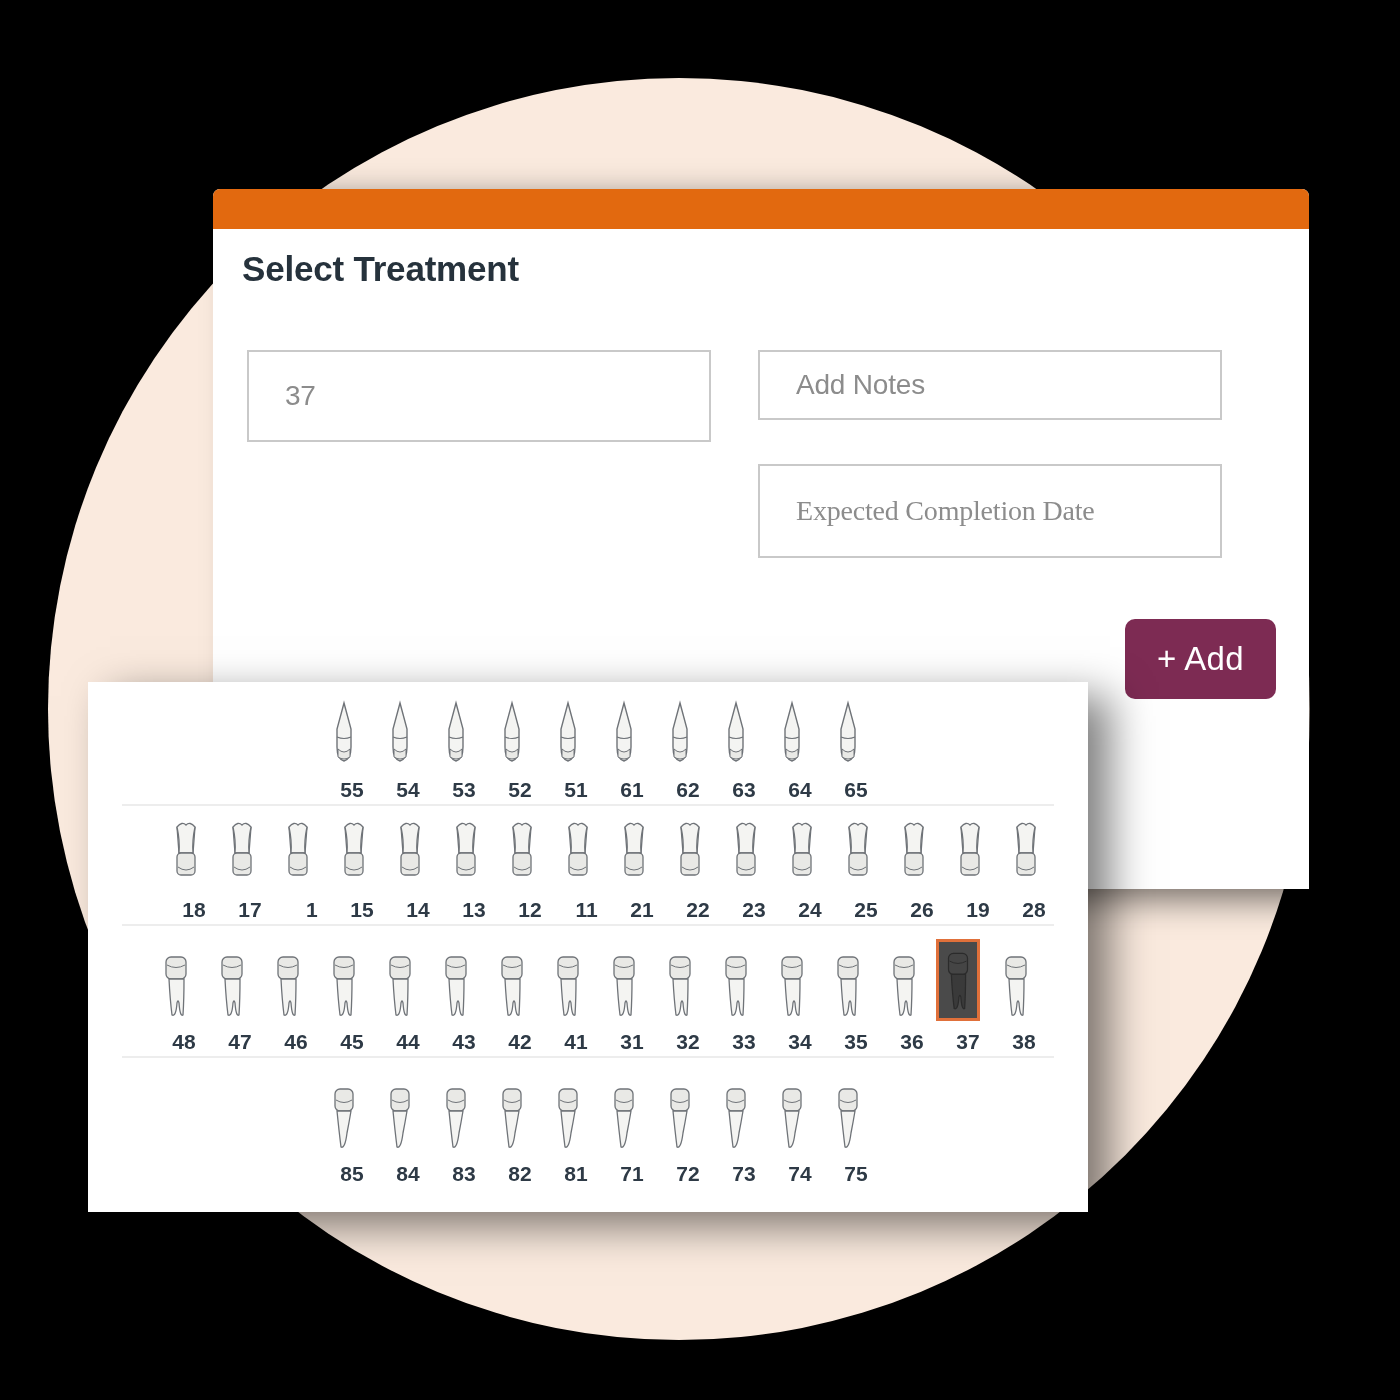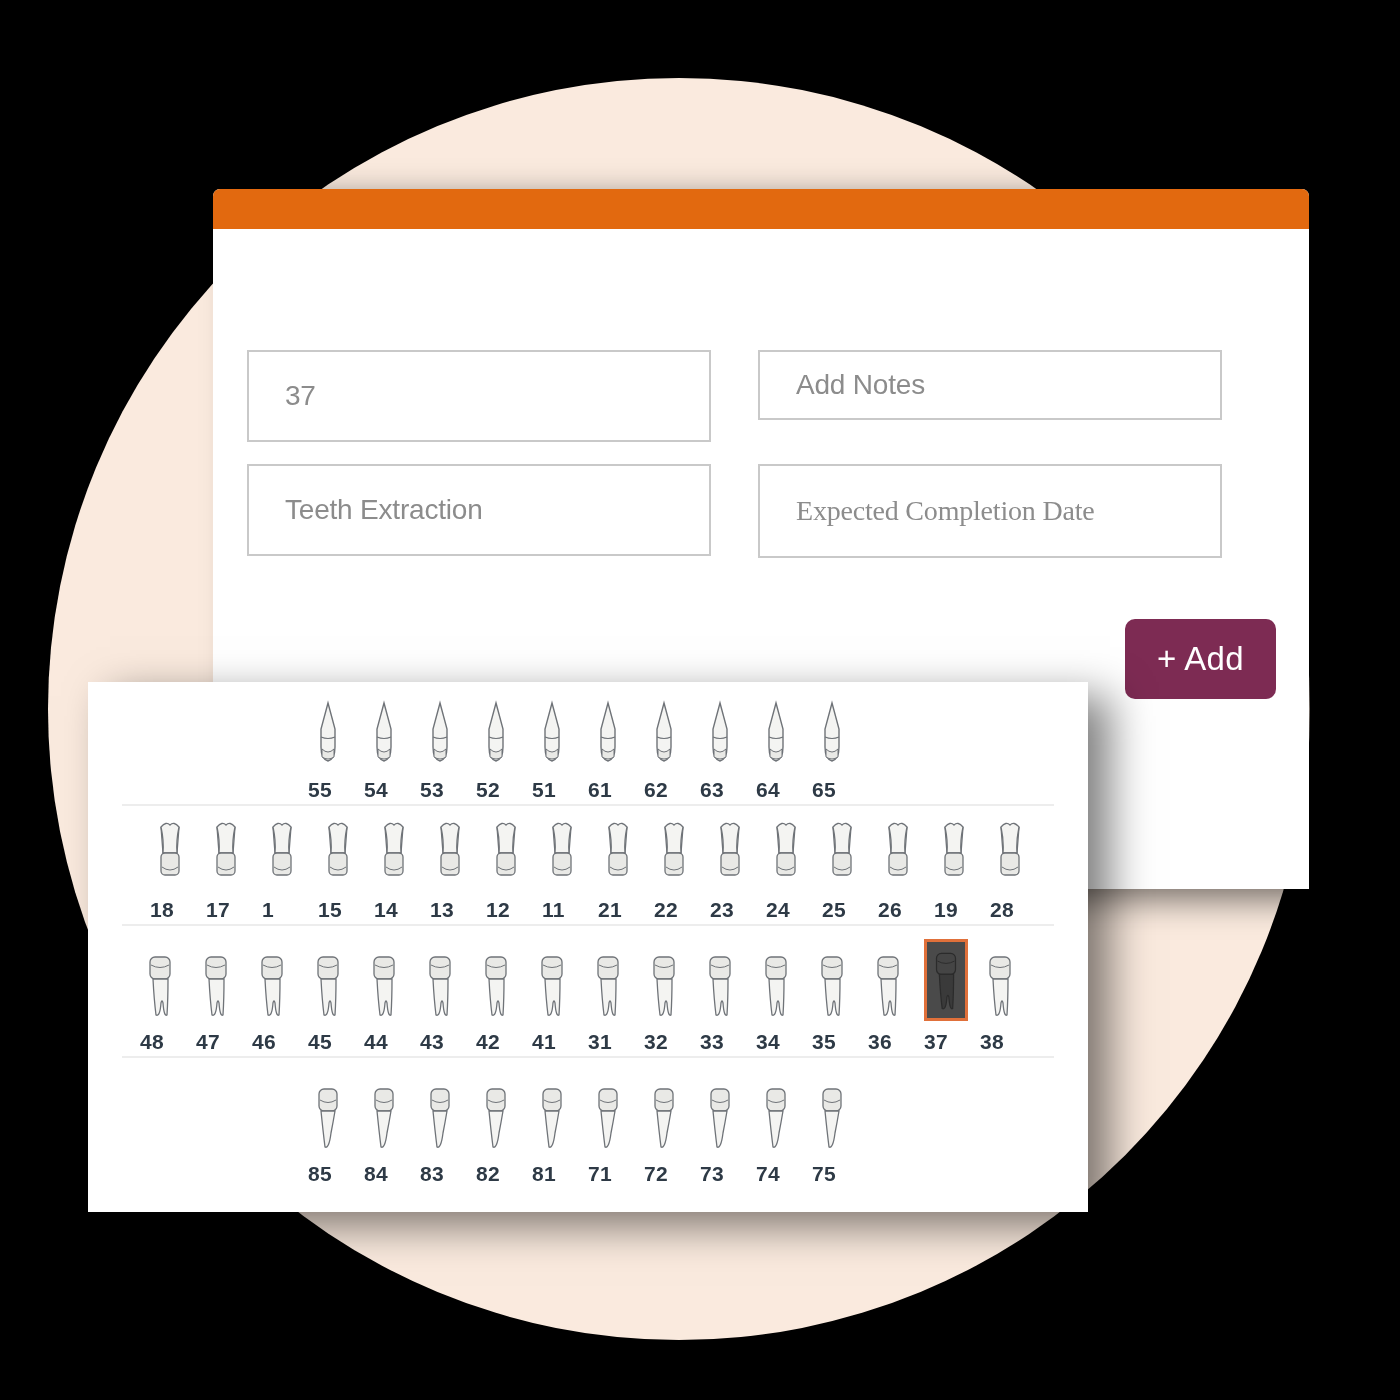--- a/index.html
+++ b/index.html
@@ -117,21 +117,21 @@
     display: flex;
     justify-content: center;
     align-items: flex-end;
     height: 100%;
     gap: 0px;
   }
   .tooth-cell {
     width: 56px;
     display: flex;
     flex-direction: column;
-    align-items: flex-start;
+    align-items: flex-end;
     justify-content: flex-end;
     cursor: pointer;
   }
   .tooth-art {
     width: 40px;
     height: 74px;
     display: flex;
     align-items: flex-end;
     justify-content: center;
     box-sizing: border-box;
@@ -166,26 +166,26 @@
 </head>
 <body>
 
 <div id="stage">
 
   <div id="bg-circle"></div>
 
   <div id="treatment-card">
     <div id="card-topbar"></div>
 
+    <div id="card-title">Select Treatment</div>
 
     <div class="form-field" id="field-tooth">37</div>
 
     <div class="form-field" id="field-notes">Add Notes</div>
 
-    <div class="form-field" id="field-treat">Teeth Extraction</div>
 
     <div class="form-field" id="field-date">Expected Completion Date</div>
 
     <button id="add-button">+ Add</button>
   </div>
 
   <div id="teeth-card">
     <div class="teeth-row" id="row-upper-decid">
       <div class="row-inner">
           <div class="tooth-cell">

